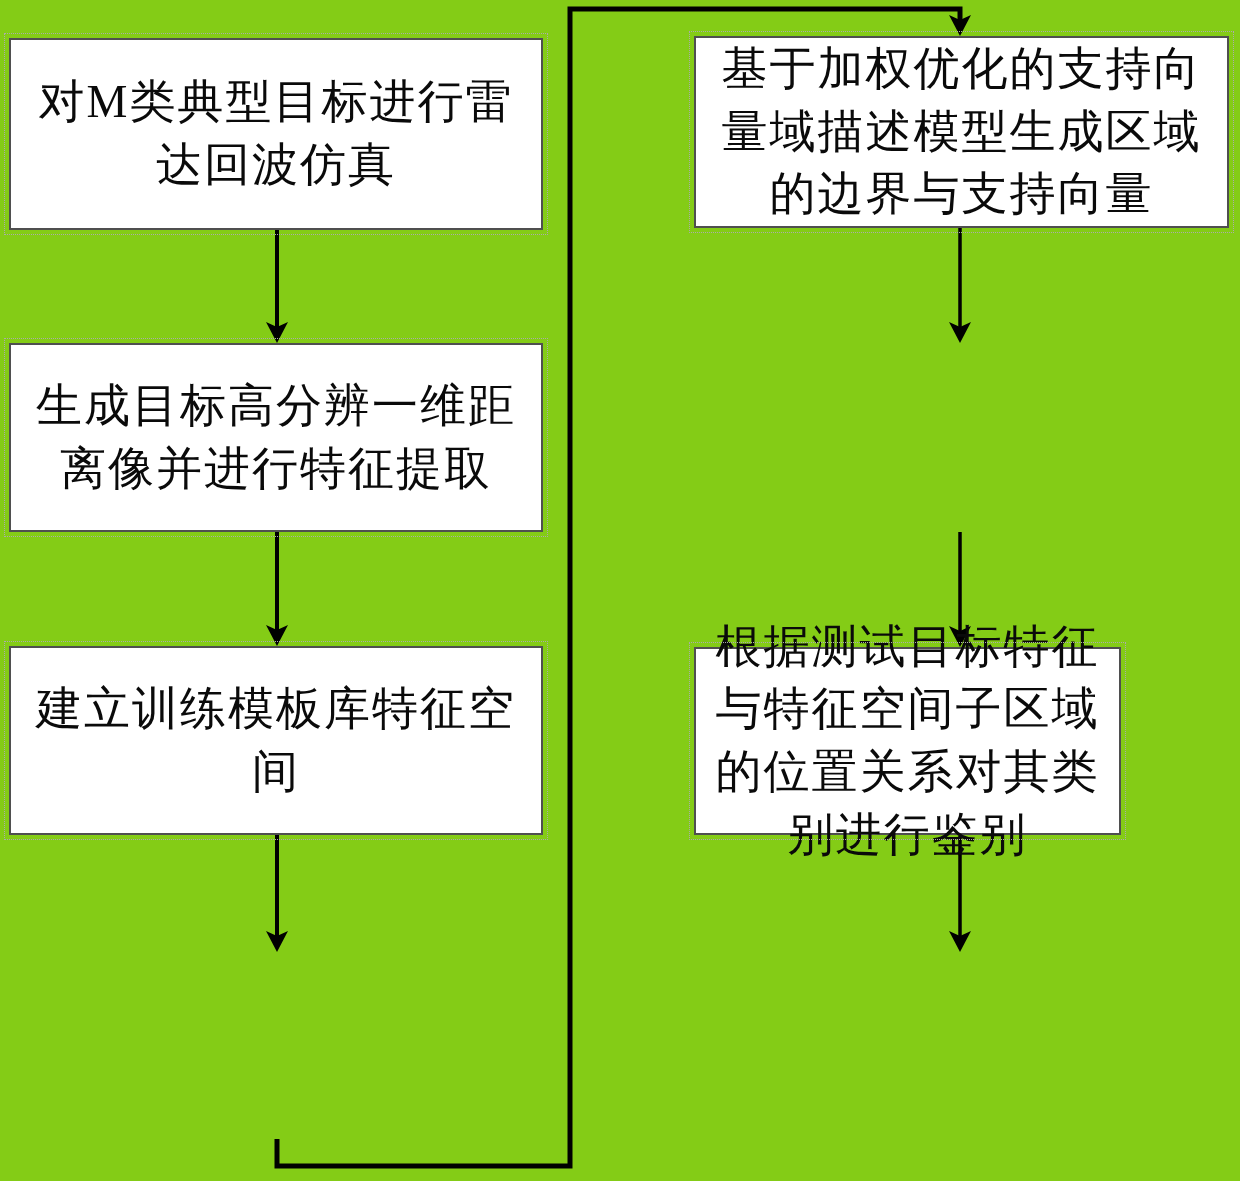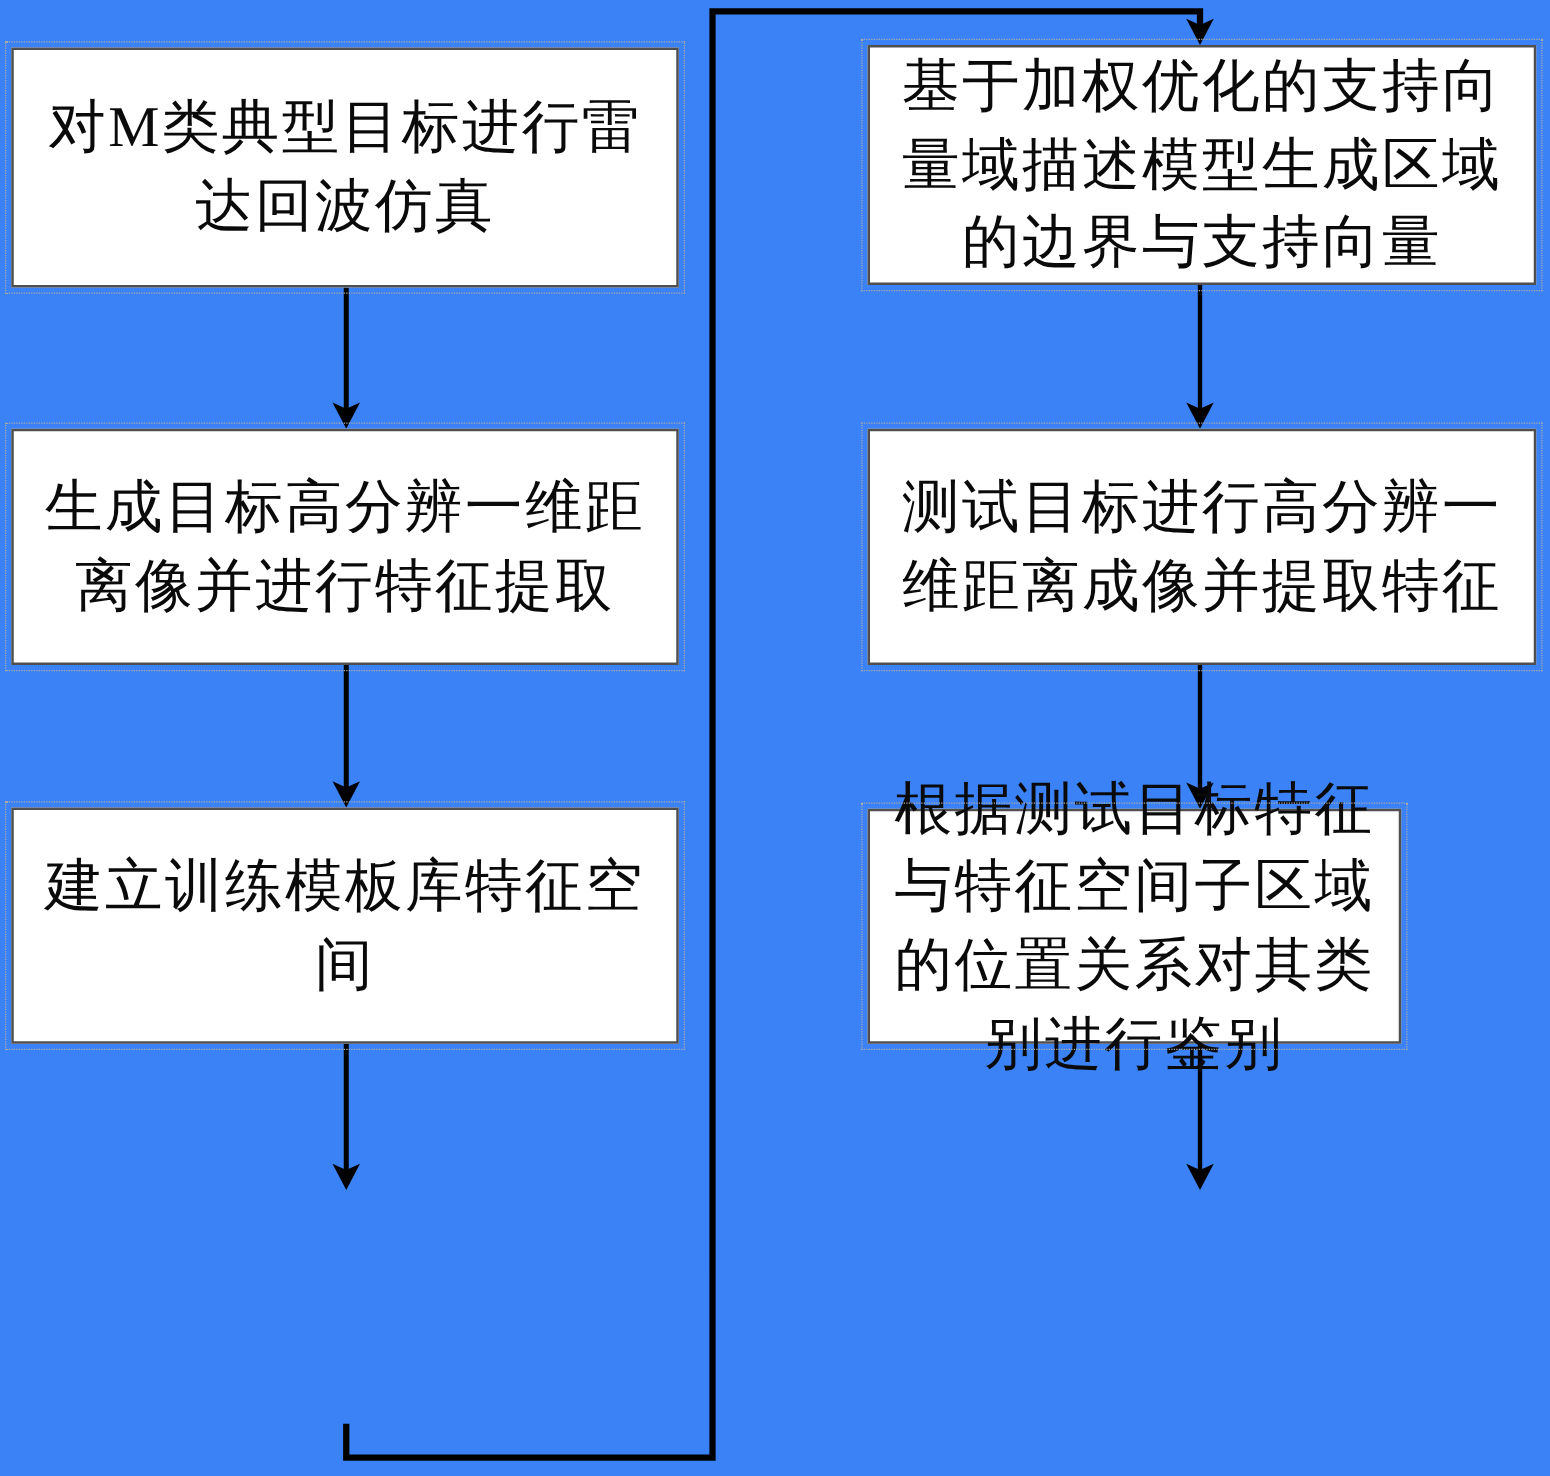--- a/index.html
+++ b/index.html
@@ -4,21 +4,21 @@
 <style>
   html, body {
     margin: 0;
     padding: 0;
     background: #ffffff;
   }
   .canvas {
     position: relative;
     width: 1240px;
     height: 1181px;
-    background: #3b82f6;
+    background: #84cc16;
     overflow: hidden;
     font-family: "Liberation Serif", "DejaVu Serif", serif;
   }
   .connectors {
     position: absolute;
     left: 0;
     top: 0;
     width: 1240px;
     height: 1181px;
     pointer-events: none;
@@ -99,20 +99,17 @@
   <div class="box" style="left:9px;  top:646px; width:534px; height:189px">
     <span class="box-label">建立训练模板库特征空间</span>
   </div>
   <div class="box" style="left:9px;  top:343px; width:534px; height:189px">
     <span class="box-label">生成目标高分辨一维距离像并进行特征提取</span>
   </div>
 
   <div class="box" style="left:694px; top:36px;  width:535px; height:192px">
     <span class="box-label">基于加权优化的支持向量域描述模型生成区域的边界与支持向量</span>
   </div>
-  <div class="box" style="left:694px; top:343px; width:535px; height:189px">
-    <span class="box-label">测试目标进行高分辨一维距离成像并提取特征</span>
-  </div>
   <div class="box" style="left:694px; top:647px; width:427px; height:188px">
     <span class="box-label">根据测试目标特征与特征空间子区域的位置关系对其类别进行鉴别</span>
   </div>
 
 </div>
 
 </body></html>

